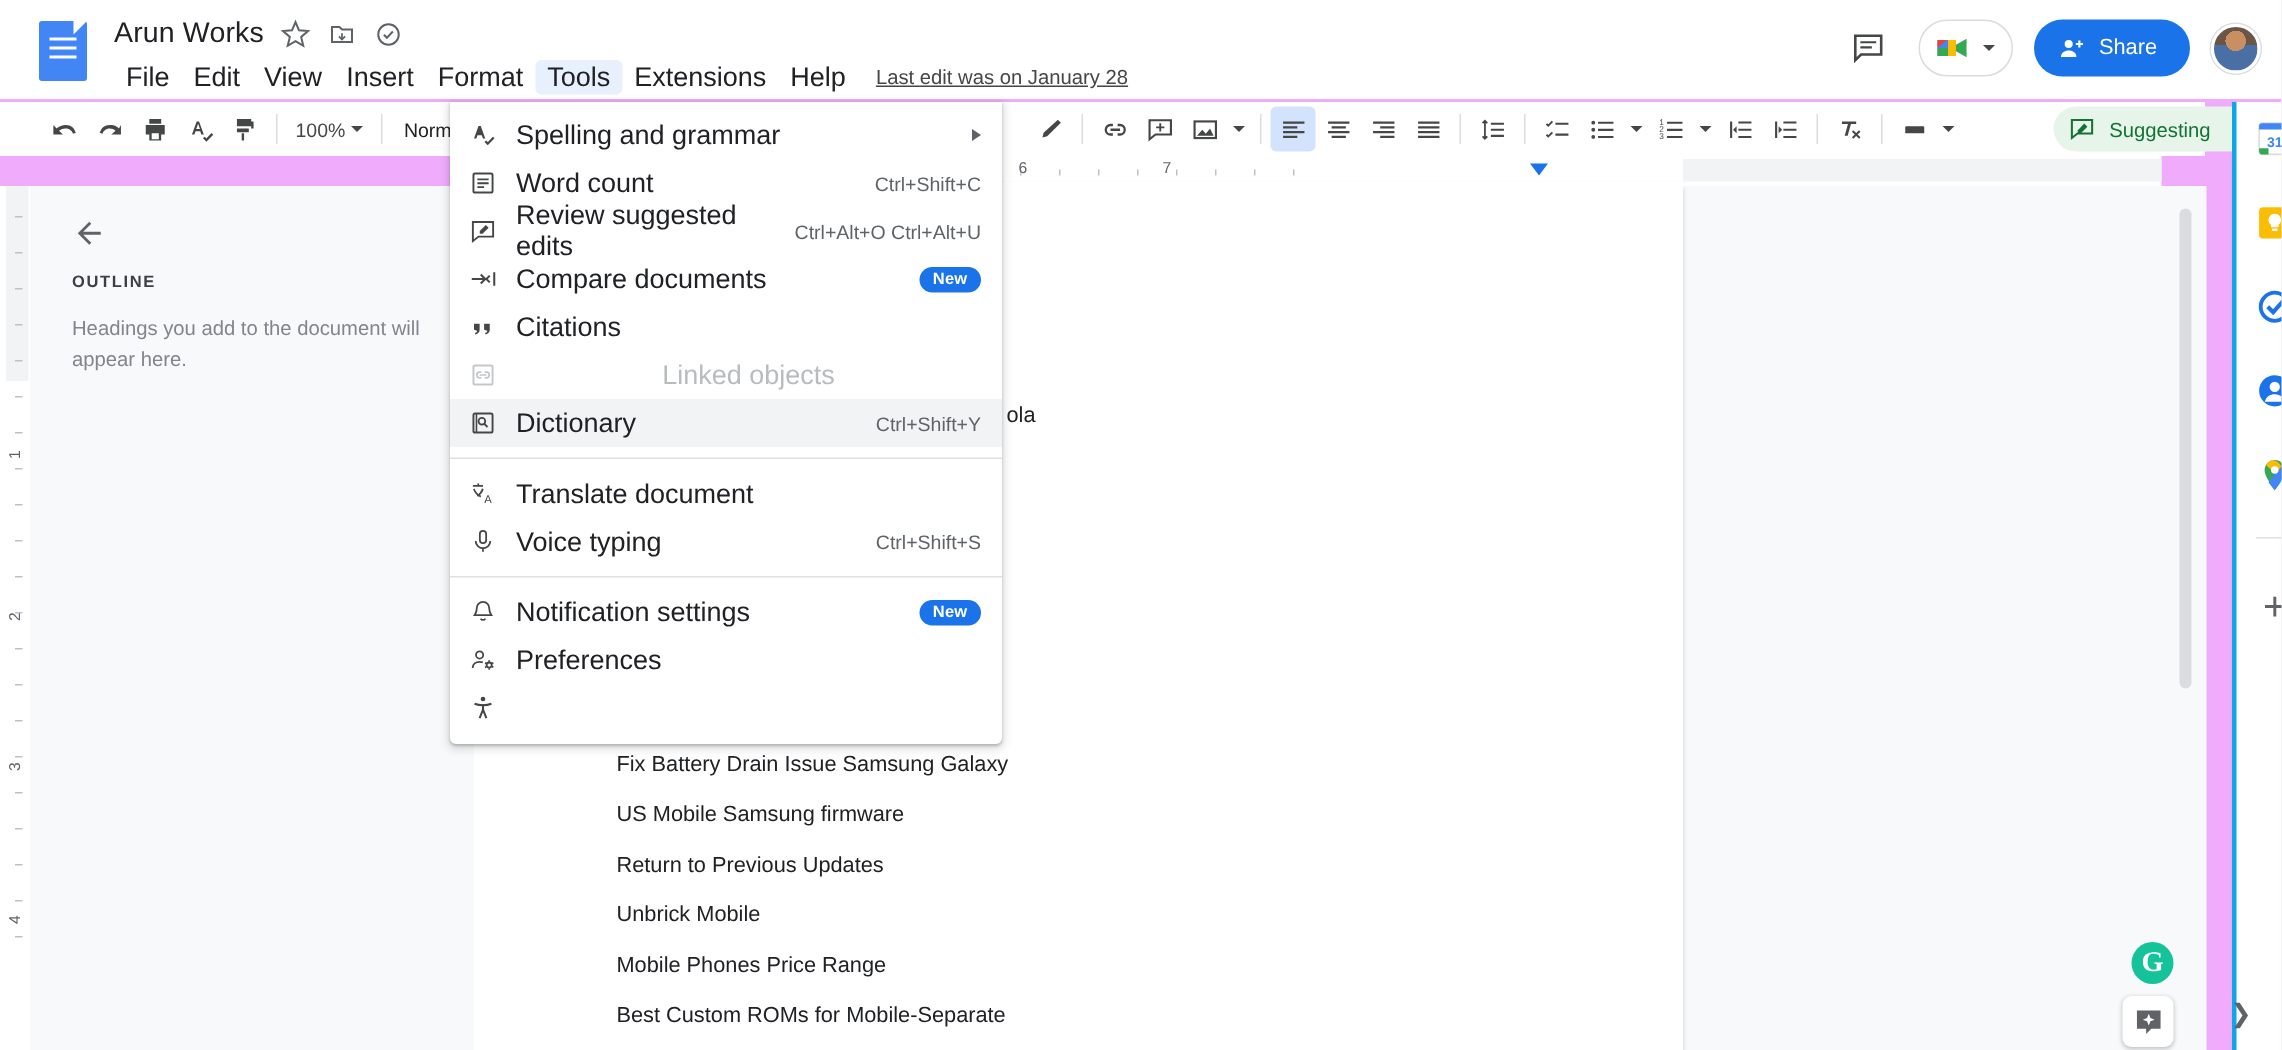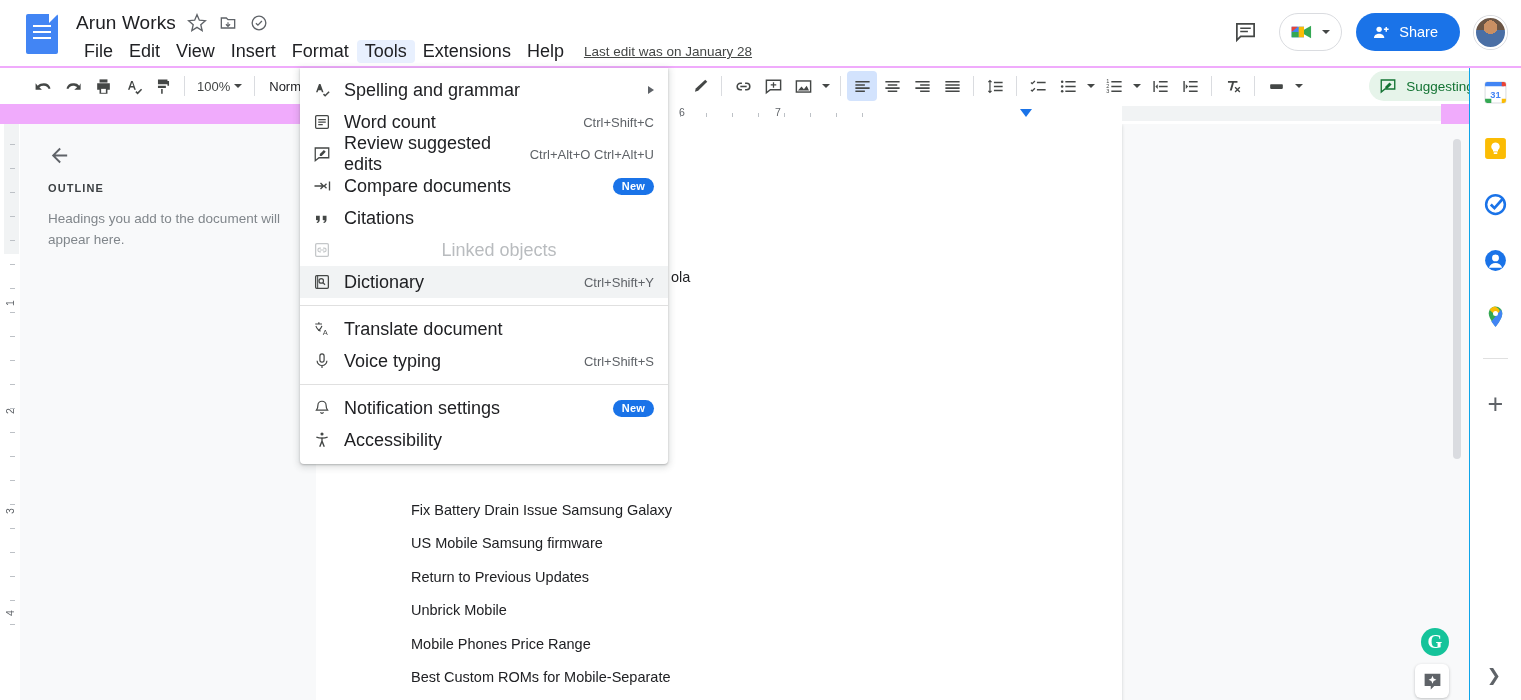--- a/index.html
+++ b/index.html
@@ -120,21 +120,21 @@
   .micon svg { fill: #444746; }
   .mrow.disabled .micon svg { fill: #c4c7c9; }
   .mlabel { font-size: 18px; color: #202124; flex: 1; }
   .mrow.disabled .mlabel { color: #b9bcbf; }
   .mshort { font-size: 13px; color: #5f6368; margin-left: 14px; }
   .mnew { background: #1a73e8; color: #fff; font-size: 11px; font-weight: bold; border-radius: 9px; padding: 2px 9px 3px; letter-spacing: .2px; }
   .msub { width: 0; height: 0; border-top: 4.5px solid transparent; border-bottom: 4.5px solid transparent; border-left: 6px solid #5f6368; margin-left: 10px; }
   .mdivider { height: 1px; background: #e0e0e0; margin: 7px 0; }
 
   
-  .rail { position: absolute; right: 0; top: 68px; width: 52px; height: 632px; background: #fff; border-left: 1px solid #0ea5e9; }
+  .rail { position: absolute; right: 0; top: 68px; width: 33px; height: 632px; background: #fff; border-left: 3px solid #0ea5e9; }
   .rail-item { position: absolute; left: 13px; width: 25px; height: 25px; cursor: pointer; }
   .rail-plus { position: absolute; left: 13px; top: 324px; width: 25px; height: 25px; cursor: pointer; color: #5f6368; font-size: 27px; line-height: 25px; text-align: center; }
   .rail-div { position: absolute; left: 13px; top: 290px; width: 25px; height: 1px; background: #e0e0e0; }
 
   .grammarly {
     position: absolute; right: 72px; bottom: 44px; width: 28px; height: 28px; border-radius: 50%;
     background: #15c39a; cursor: pointer; display: flex; align-items: center; justify-content: center;
     color: #fff; font-size: 19px; font-weight: bold; font-family: "Liberation Serif", serif;
   }
   .explore {
@@ -566,30 +566,40 @@
       <span class="micon">
         <svg width="18" height="18" viewBox="0 0 24 24">
             <path d="M12 3a5.5 5.5 0 0 0-5.5 5.5c0 4-1.5 5.5-2 6.3h15c-.5-.8-2-2.3-2-6.3A5.5 5.5 0 0 0 12 3z" fill="none" stroke="#444746" stroke-width="1.6"></path>
             <path d="M10 17.8a2.2 2.2 0 0 0 4 0" fill="none" stroke="#444746" stroke-width="1.6"></path>
           </svg>
       </span>
       <span class="mlabel">Notification settings</span>
       <span class="mnew">New</span>
     </div>
 
+    <div class="mrow">
+      <span class="micon">
+        <svg width="18" height="18" viewBox="0 0 24 24">
+            <circle cx="9" cy="7.5" r="3.2" fill="none" stroke="#444746" stroke-width="1.6"></circle>
+            <path d="M2.8 19c0-3.5 2.8-5.3 6.2-5.3 1 0 2 .15 2.8.45" fill="none" stroke="#444746" stroke-width="1.6"></path>
+            <circle cx="17.5" cy="16.5" r="2.3" fill="none" stroke="#444746" stroke-width="1.6"></circle>
+            <path d="M17.5 12.3v1.4M17.5 19.3v1.4M13.8 14.4l1.2.7M20 17.8l1.2.7M13.8 18.6l1.2-.7M20 15.2l1.2-.7" stroke="#444746" stroke-width="1.5"></path>
+          </svg>
+      </span>
+      <span class="mlabel">Preferences</span>
+    </div>
 
     <div class="mrow">
       <span class="micon">
         <svg width="18" height="18" viewBox="0 0 24 24">
             <circle cx="12" cy="4" r="2.1"></circle>
             <path d="M4.5 8.2c2.4.9 5 1.3 7.5 1.3s5.1-.4 7.5-1.3" fill="none" stroke="#444746" stroke-width="1.8"></path>
             <path d="M12 8.6v5.4M12 13.5l-3 7.5M12 13.5l3 7.5" fill="none" stroke="#444746" stroke-width="1.8"></path>
           </svg>
       </span>
-      <span class="mlabel">Accessibility</span>
     </div>
   </div>
 
   <div class="rail">
     <div class="rail-item" style="top:12px">
       <svg width="25" height="25" viewBox="0 0 24 24">
           <rect x="2" y="2" width="20" height="20" rx="2" fill="#fff" stroke="#dadce0"></rect>
           <path d="M2 4a2 2 0 0 1 2-2h16v4H2z" fill="#4285f4"></path>
           <path d="M2 18h6v4H4a2 2 0 0 1-2-2z" fill="#34a853"></path>
           <path d="M18 18h4v2a2 2 0 0 1-2 2h-2z" fill="#fbbc04"></path>

